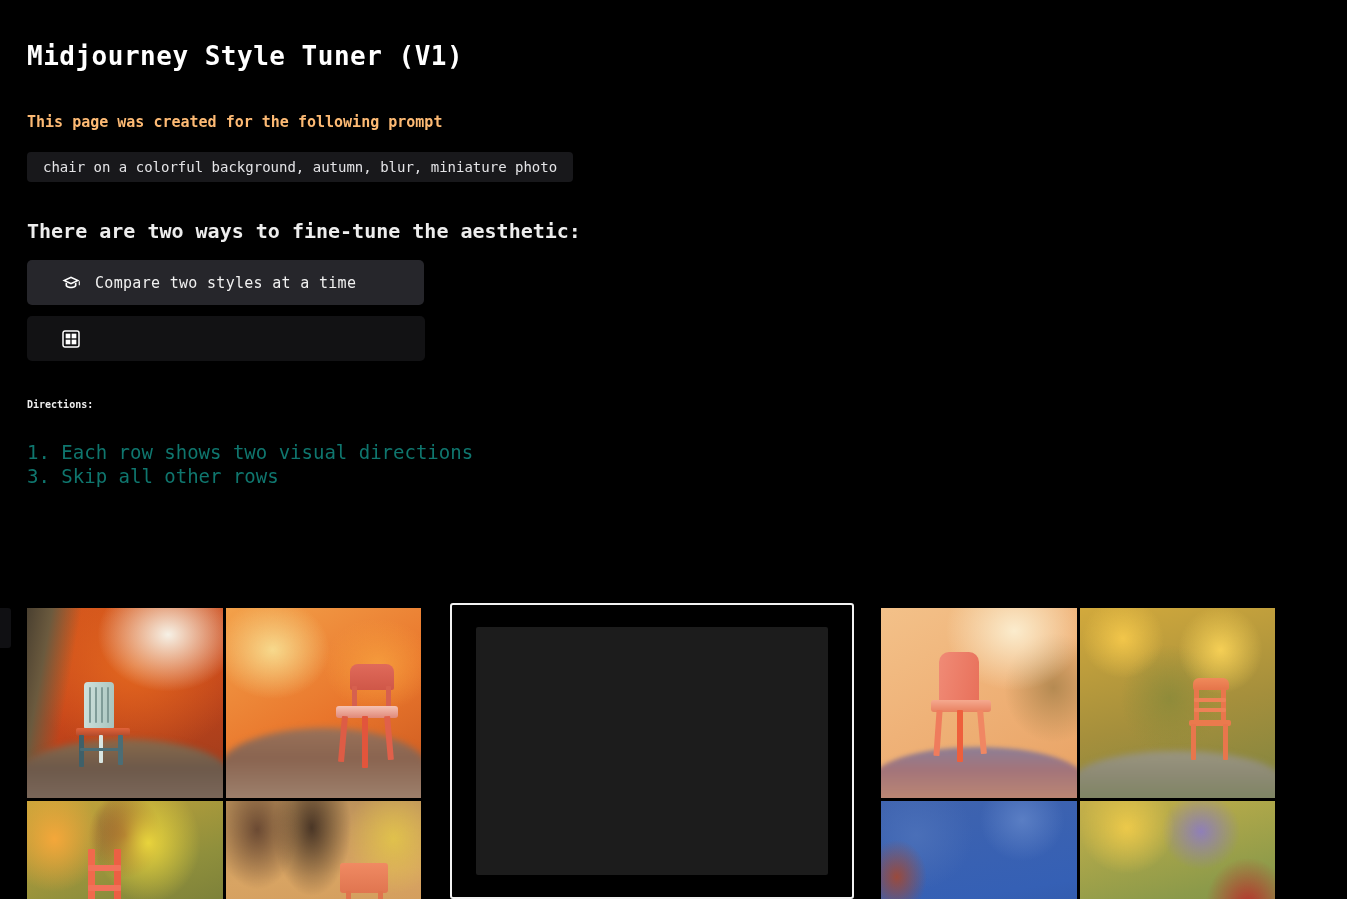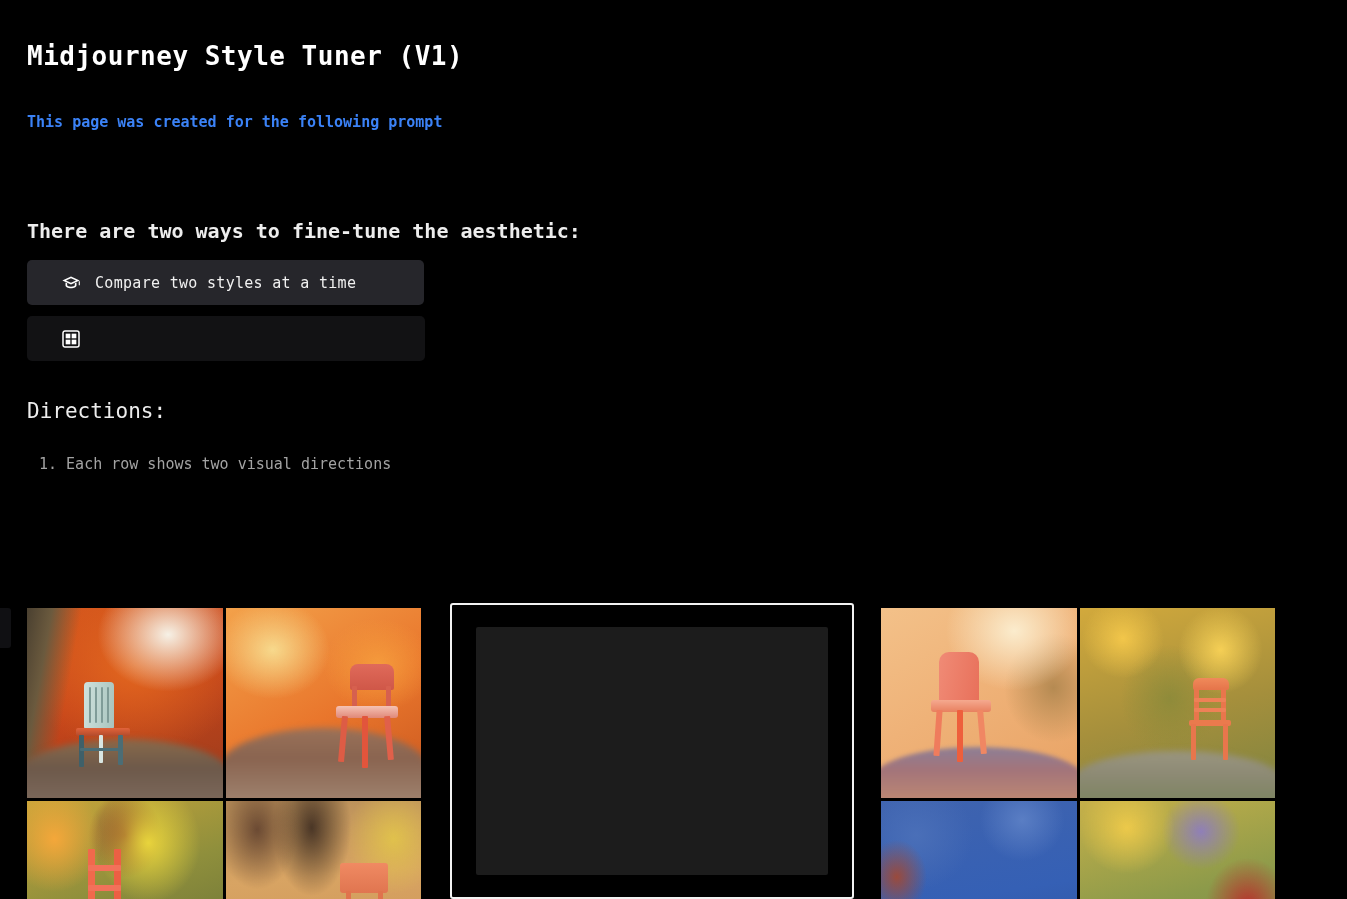--- a/index.html
+++ b/index.html
@@ -31,21 +31,21 @@
     top: 41px;
     white-space: nowrap;
   }
 
   .prompt-lead {
     position: absolute;
     left: 27px;
     top: 113px;
     font-size: 15px;
     font-weight: bold;
-    color: #3b82f6;
+    color: #fdba74;
     white-space: nowrap;
   }
 
   .prompt-box {
     position: absolute;
     left: 27px;
     top: 152px;
     height: 30px;
     padding: 0 16px;
     display: flex;
@@ -103,34 +103,34 @@
     justify-content: center;
     flex: 0 0 20px;
   }
   .mode-btn .icon svg { display: block; }
 
   
   .directions-title {
     position: absolute;
     left: 27px;
     top: 399px;
-    font-size: 21px;
-    font-weight: normal;
+    font-size: 10px;
+    font-weight: bold;
     color: #ededed;
   }
   .directions-list {
     position: absolute;
     left: 27px;
     top: 440px;
-    margin: 12px;
+    margin: 0;
     padding: 0;
     list-style: none;
-    font-size: 15px;
+    font-size: 19px;
     line-height: 24px;
-    color: #a3a3a3;
+    color: #0f766e;
   }
   .directions-list li { white-space: nowrap; }
 
   
   .results-area {
     position: absolute;
     left: 0;
     top: 595px;
     width: 1347px;
     height: 304px;
@@ -205,20 +205,23 @@
 </style>
 </head>
 <body>
 
 <div class="page">
 
   <h1 class="page-title">Midjourney Style Tuner (V1)</h1>
 
   <div class="prompt-lead">This page was created for the following prompt</div>
 
+  <div class="prompt-box">
+    <span>chair on a colorful background, autumn, blur, miniature photo</span>
+  </div>
 
   <div class="ways-lead">There are two ways to fine-tune the aesthetic:</div>
 
   <div class="mode-btn primary">
     <span class="icon">
       <svg width="20" height="20" viewBox="0 0 24 24" fill="#ffffff" aria-hidden="true">
         <path d="M12 4.2 1.6 9.0l10.4 4.8L22.4 9 12 4.2zm0 2.0 6.1 2.8L12 11.8 5.9 9 12 6.2z"></path>
         <path d="M5.4 11.3v3.6c0 1.9 3.0 3.3 6.6 3.3s6.6-1.4 6.6-3.3v-3.6l-2.0 0.9v2.5c0 0.9-2.0 1.8-4.6 1.8s-4.6-0.9-4.6-1.8v-2.5l-2.0-0.9z"></path>
         <path d="M21.3 9.8v5.0h1.3v-5.0h-1.3z"></path>
       </svg>
@@ -235,20 +238,21 @@
         <rect x="5.6" y="12.8" width="5.6" height="5.6" fill="#ffffff"></rect>
         <rect x="12.8" y="12.8" width="5.6" height="5.6" fill="#ffffff"></rect>
       </svg>
     </span>
   </div>
 
   <div class="directions-title">Directions:</div>
 
   <ul class="directions-list">
     <li>1. Each row shows two visual directions</li>
+    <li>3. Skip all other rows</li>
   </ul>
 
   <div class="results-area">
 
     <div class="edge-stub"></div>
 
     <div class="img-group left">
 
       <div class="thumb">
         <div class="bg" style="background:

